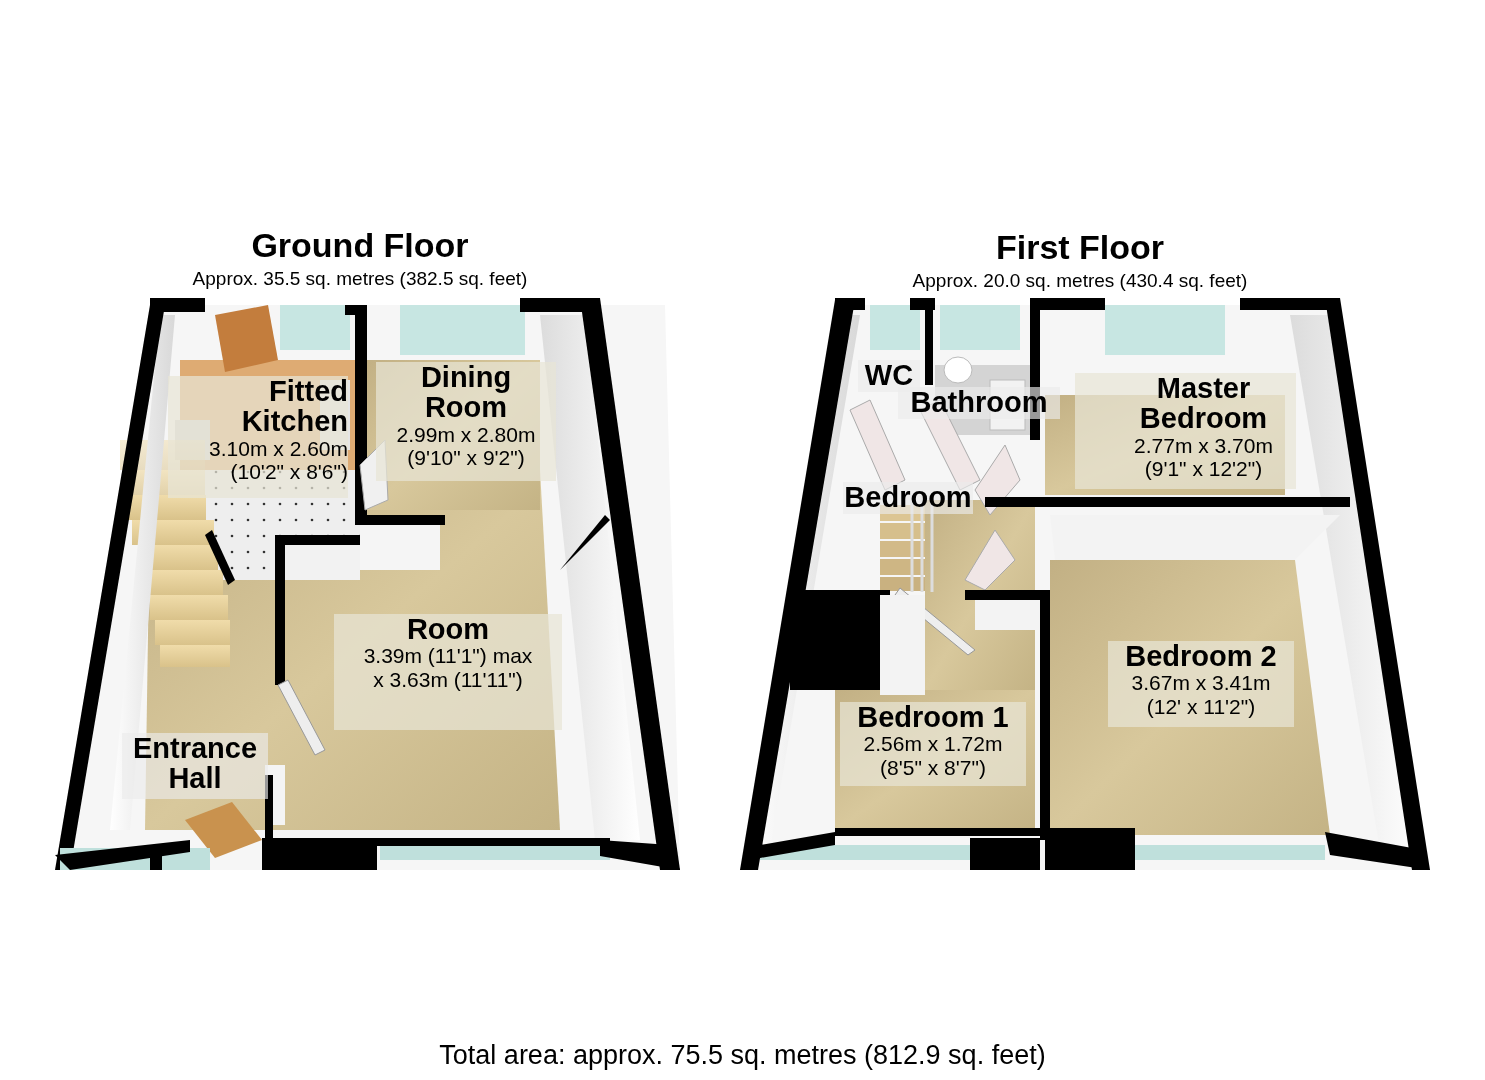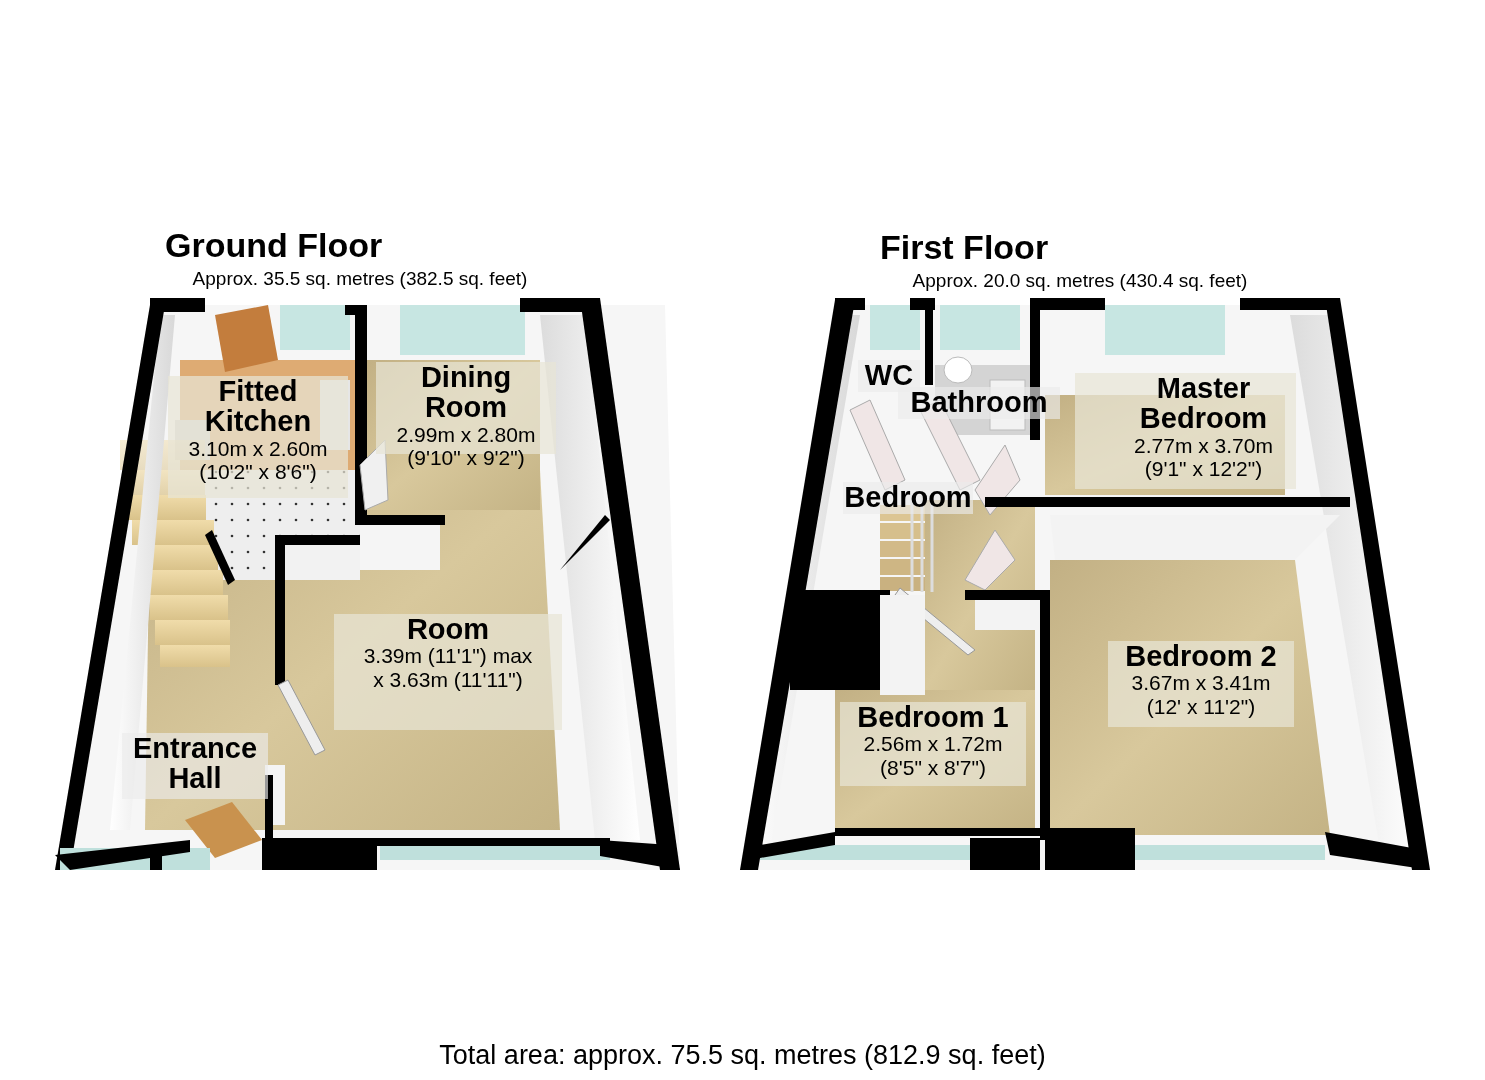--- a/index.html
+++ b/index.html
@@ -1,17 +1,17 @@
 <!DOCTYPE html>
 <html><head>
   <meta charset="utf-8">
   <style>
     html, body { margin:0; padding:0; background:#ffffff; }
     body { width:1485px; height:1080px; position:relative; overflow:hidden; font-family:"Liberation Sans", sans-serif; color:#000; }
-    .floor-title { position:absolute; font-weight:bold; font-size:34px; white-space:nowrap; }
+    .floor-title { position:absolute; font-weight:bold; font-size:34px; text-align:center; white-space:nowrap; }
     .floor-area { position:absolute; font-size:19px; text-align:center; white-space:nowrap; }
     svg.plan { position:absolute; left:0; top:0; }
     .label { position:absolute; background:rgba(232,228,214,0.72); text-align:center; line-height:1.05; white-space:nowrap; }
     .label .name { font-weight:bold; font-size:29px; display:block; }
     .label .dim { font-size:21px; display:block; line-height:1.12; }
     .label.nobg { background:rgba(235,235,235,0.65); }
     .total { position:absolute; left:0; width:1485px; top:1040px; text-align:center; font-size:27px; }
   </style>
 </head>
 <body>
@@ -172,28 +172,28 @@
     <rect x="760" y="845" width="210" height="15" fill="#bfe0dc"></rect>
     <rect x="1135" y="845" width="190" height="15" fill="#bfe0dc"></rect>
     <polygon points="740,870 760,845 835,832 835,845 760,858" fill="#000"></polygon>
     <rect x="835" y="828" width="210" height="8" fill="#000"></rect>
     <rect x="970" y="838" width="70" height="32" fill="#000"></rect>
     <rect x="1045" y="828" width="90" height="42" fill="#000"></rect>
     <polygon points="1325,832 1412,848 1430,870 1330,855" fill="#000"></polygon>
   </g>
 </svg>
 
-<div class="label" style="left:168px;top:376px;width:180px;height:122px;">
+<div class="label" style="left:168px;top:376px;width:180px;height:122px;text-align:right;">
   <span class="name">Fitted</span>
   <span class="name">Kitchen</span>
   <span class="dim">3.10m x 2.60m</span>
   <span class="dim">(10'2" x 8'6")</span>
 </div>
 
-<div class="label" style="left:376px;top:362px;width:180px;height:92px;">
+<div class="label" style="left:376px;top:362px;width:180px;height:119px;">
   <span class="name">Dining</span>
   <span class="name">Room</span>
   <span class="dim">2.99m x 2.80m</span>
   <span class="dim">(9'10" x 9'2")</span>
 </div>
 
 <div class="label" style="left:334px;top:614px;width:228px;height:116px;">
   <span class="name">Room</span>
   <span class="dim">3.39m (11'1") max</span>
   <span class="dim">x 3.63m (11'11")</span>

